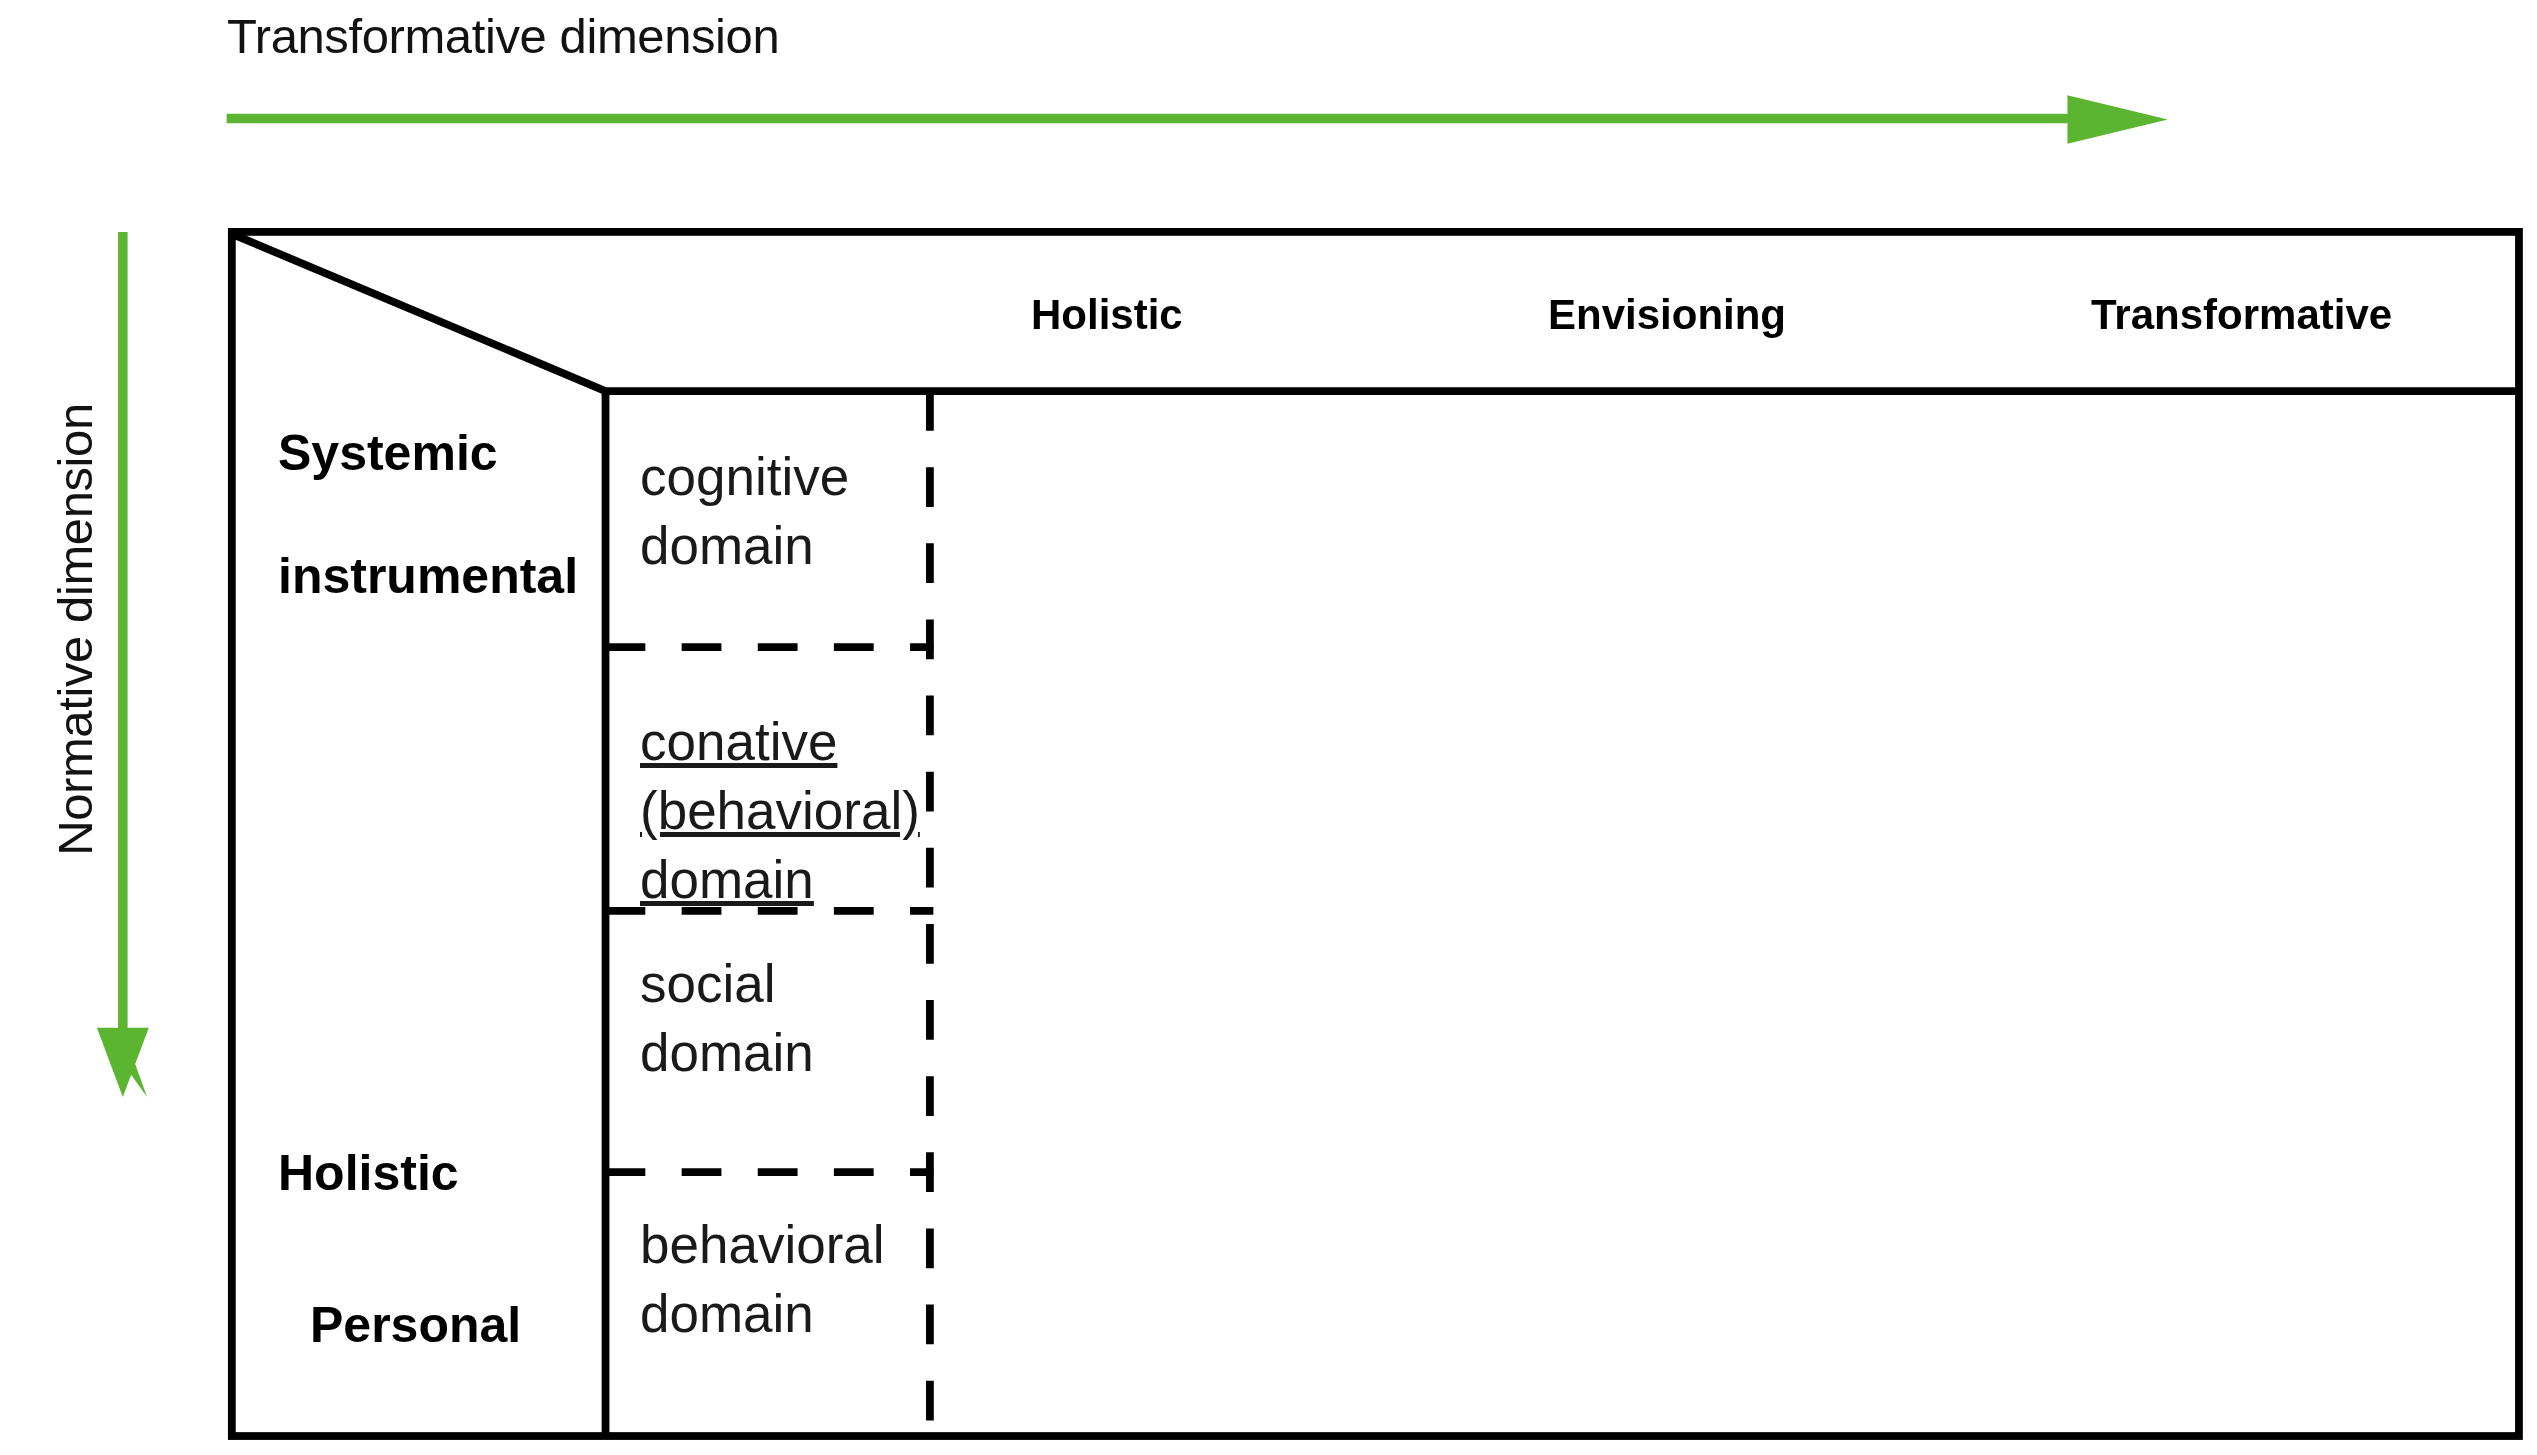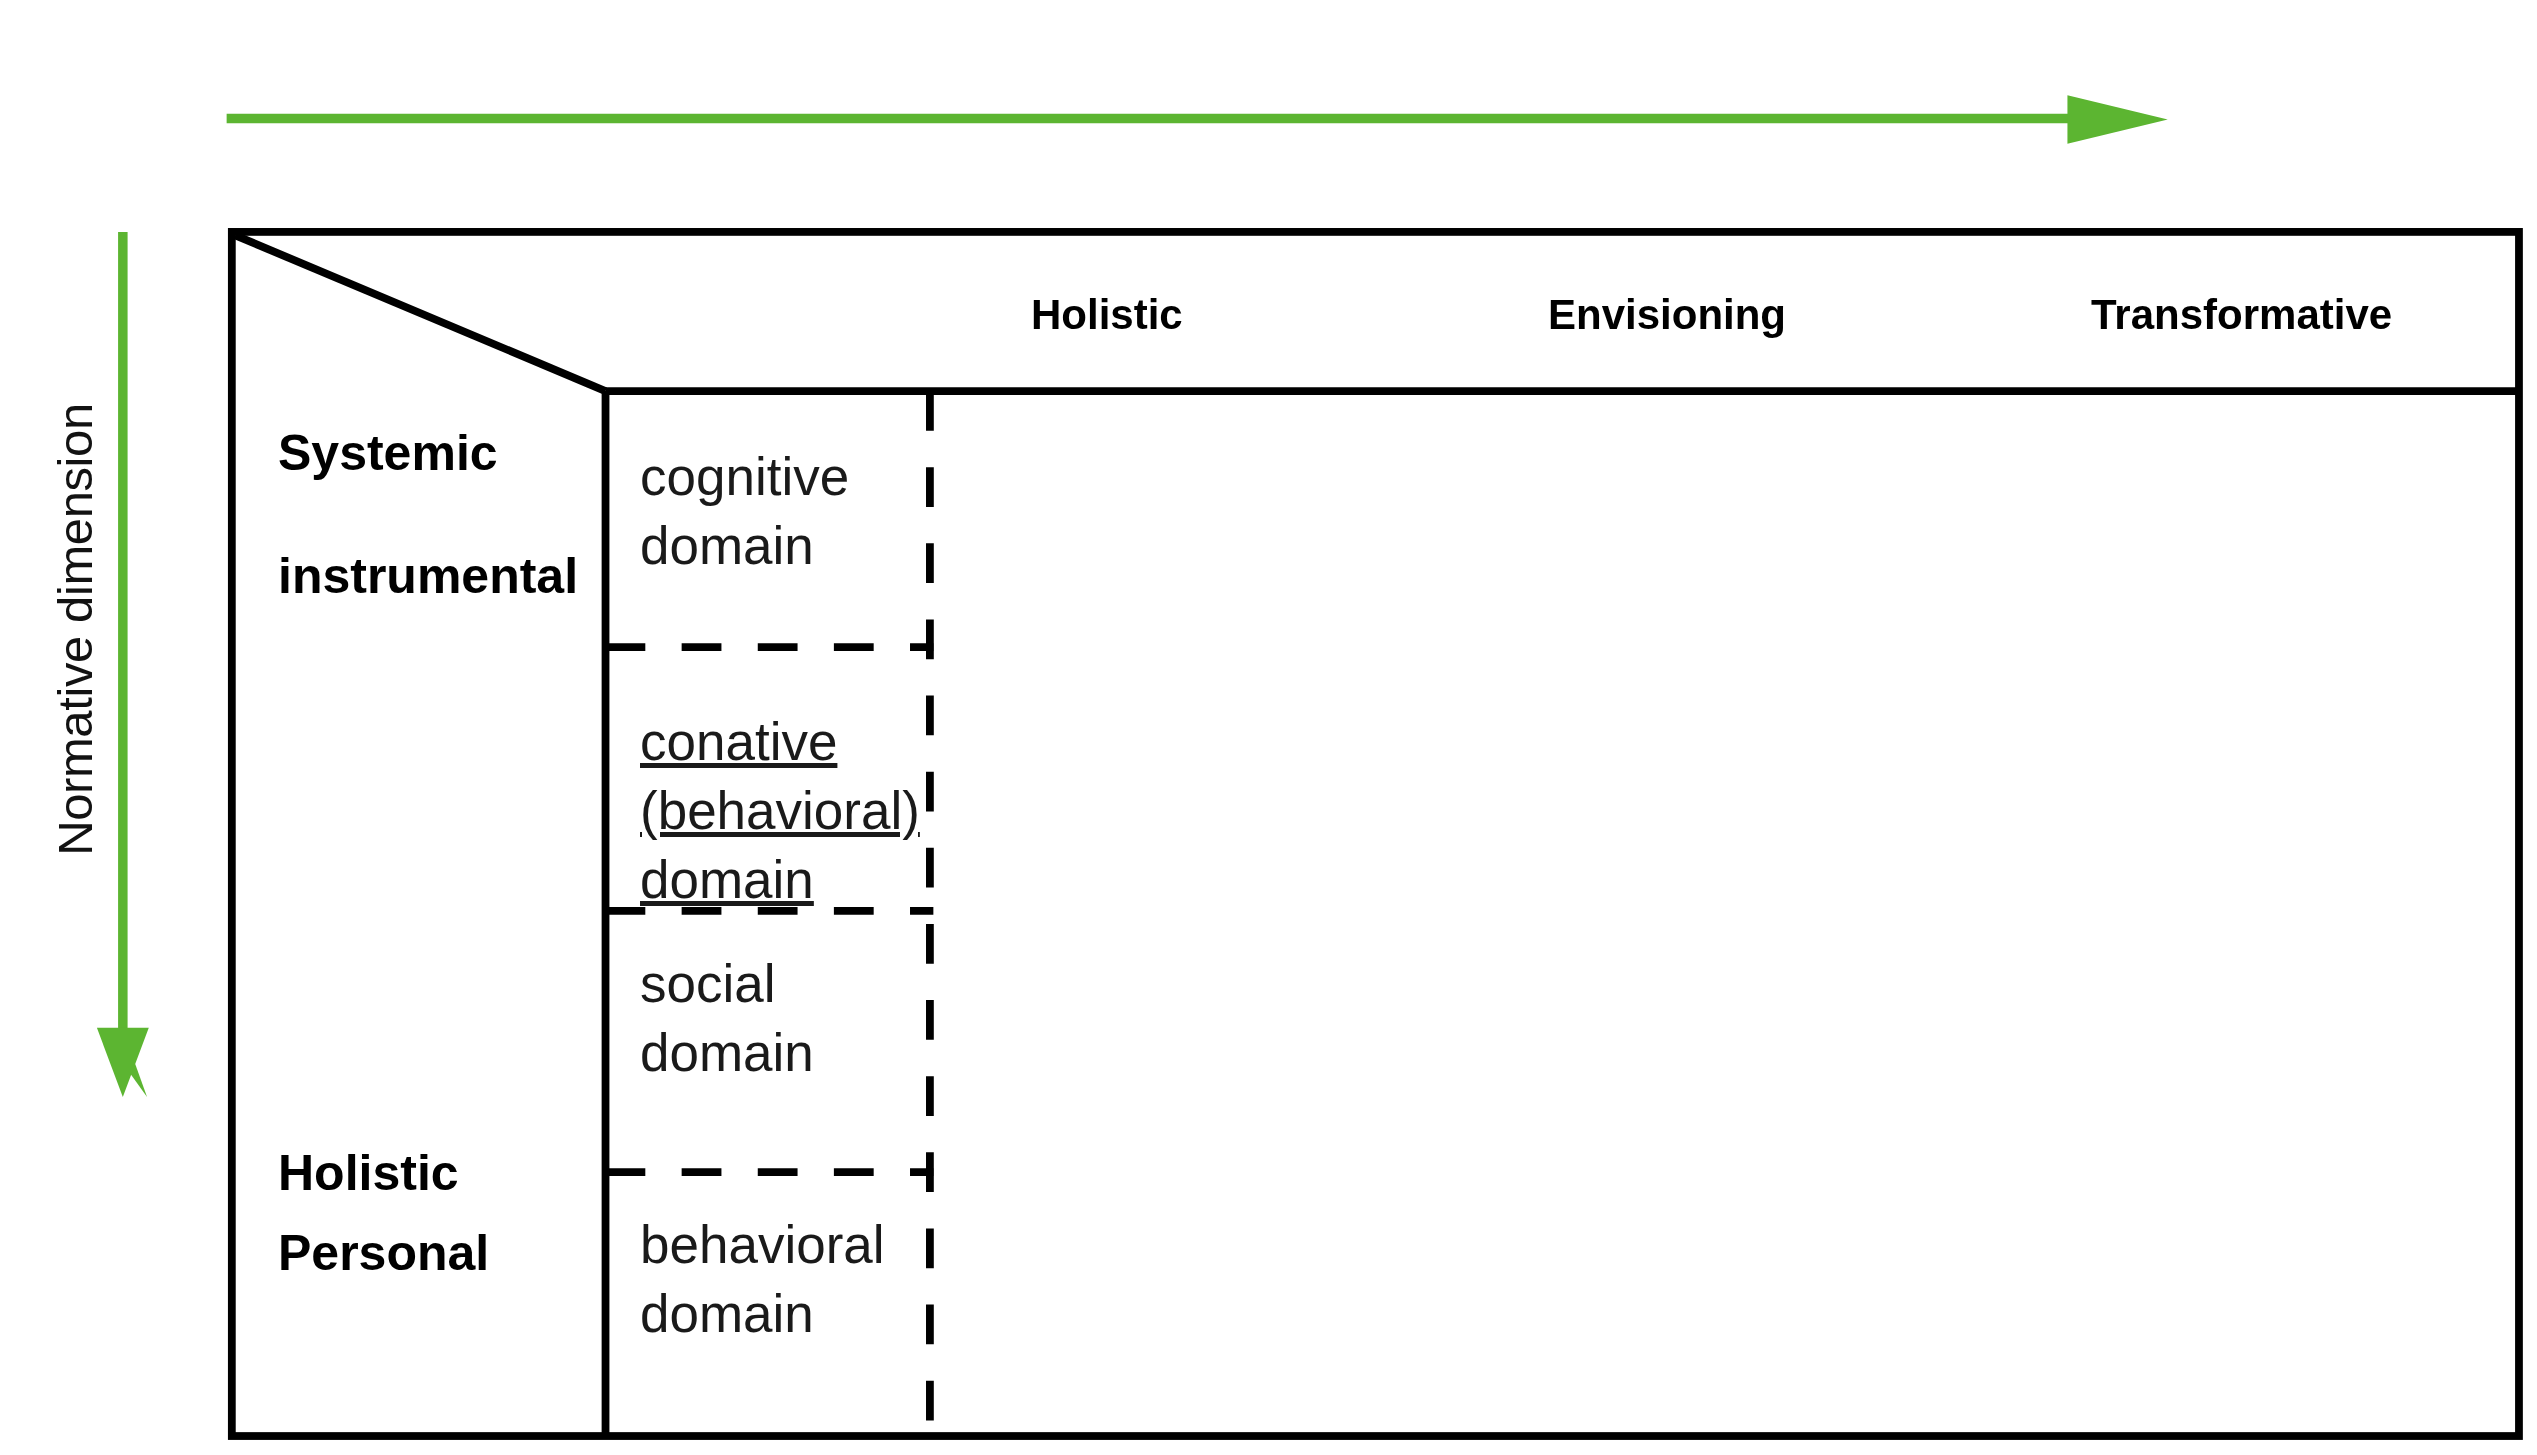--- a/index.html
+++ b/index.html
@@ -88,21 +88,21 @@
     position: absolute;
     left: 278px;
     font-size: 50px;
     font-weight: 700;
     white-space: nowrap;
     color: #000000;
   }
   #row-label-systemic      { top: 424px; }
   #row-label-instrumental  { top: 547px; }
   #row-label-normative     { top: 1144px; }
-  #row-label-personal      { top: 1224px; }
+  #row-label-personal      { top: 1296px; margin-left: 32px; }
 
   
   .domain-label {
     position: absolute;
     left: 640px;
     font-size: 53px;
     line-height: 1.30;
     font-weight: 400;
     color: #1a1a1a;
     white-space: pre-line;
@@ -110,20 +110,21 @@
   #domain-cognitive { top: 443px; }
   #domain-conative  { top: 708px; text-decoration: underline; }
   #domain-social    { top: 950px; }
   #domain-emotional { top: 1211px; }
 </style>
 </head>
 <body>
 
 <div class="stage">
 
+  <div id="top-axis-label">Transformative dimension</div>
 
   <div id="left-axis-label">Normative dimension</div>
 
   <svg id="arrows-layer" viewBox="0 0 2934 1683" width="2538" height="1456">
 
     <g>
       <line x1="262" y1="137" x2="2400" y2="137" stroke="#5CB531" stroke-width="11"></line>
       <polygon points="2390,110 2506,138 2390,166" fill="#5CB531"></polygon>
     </g>
 

